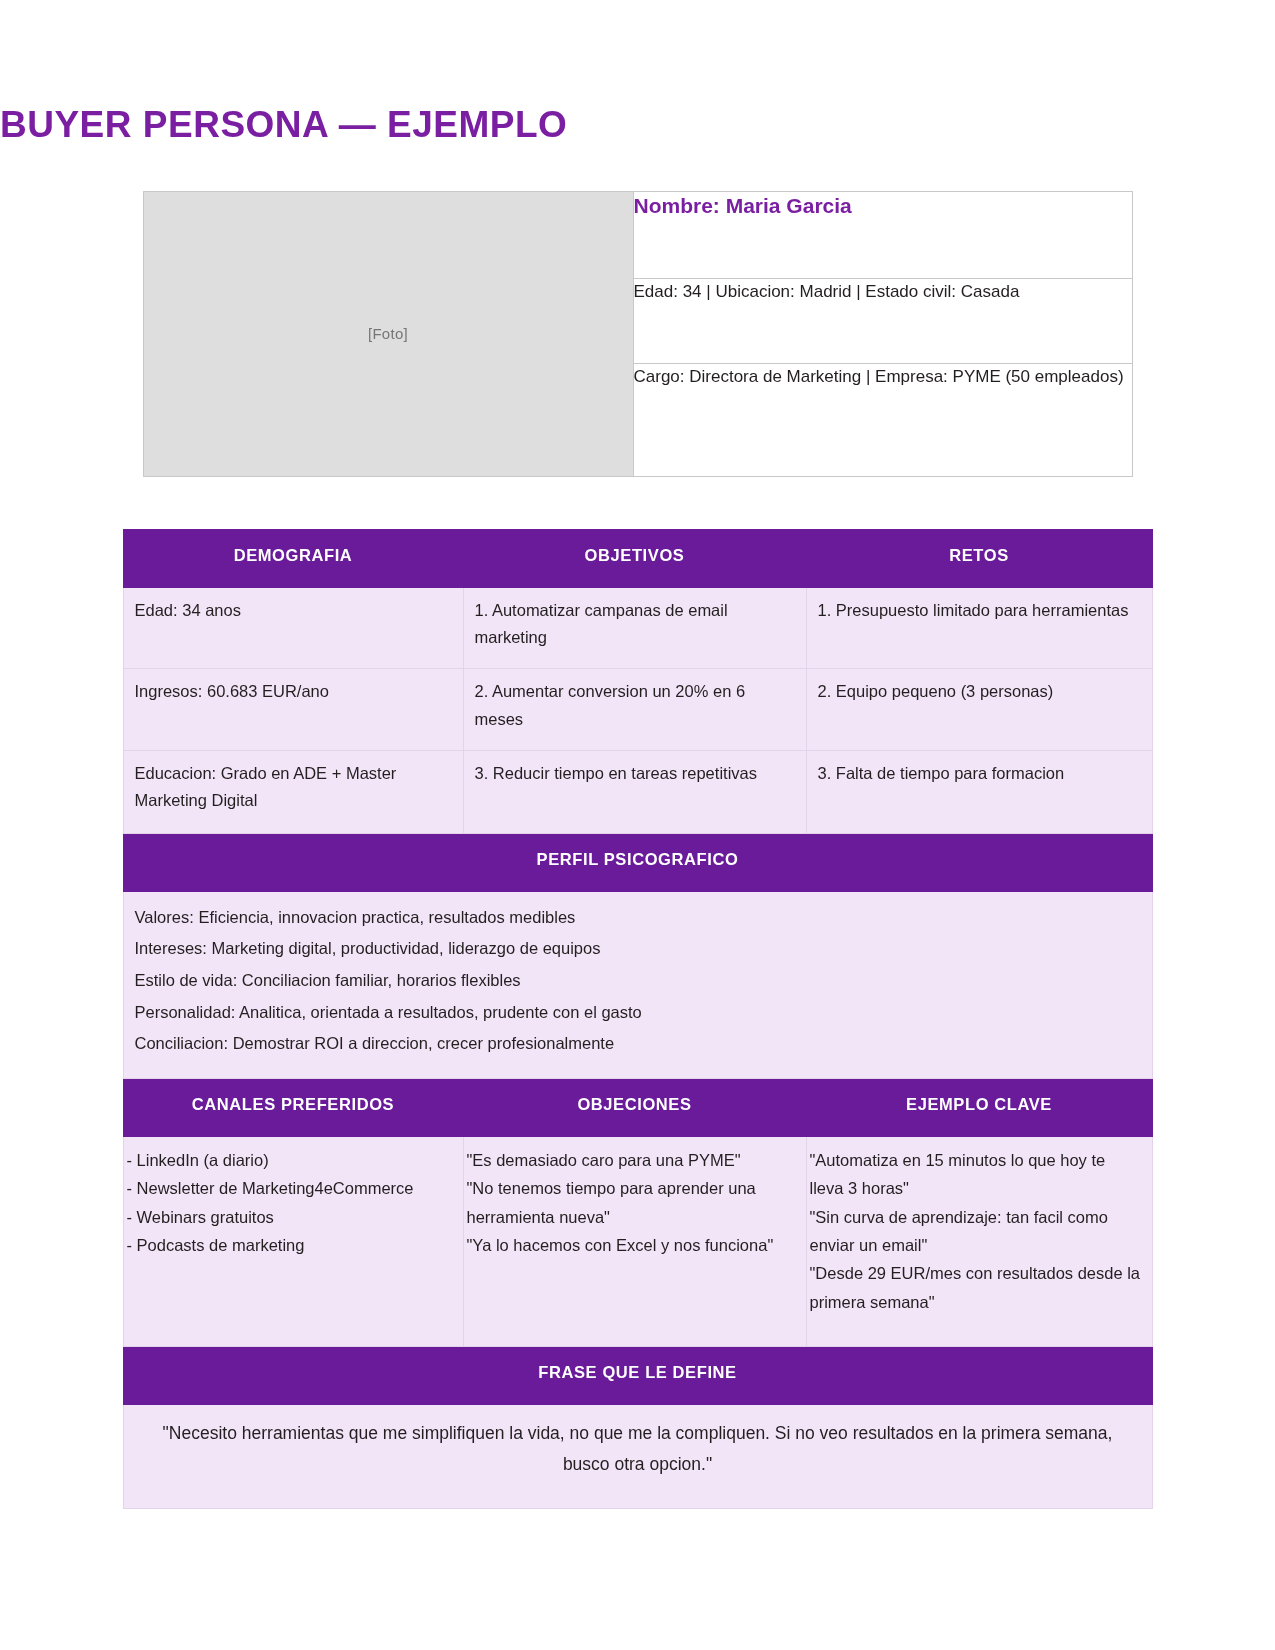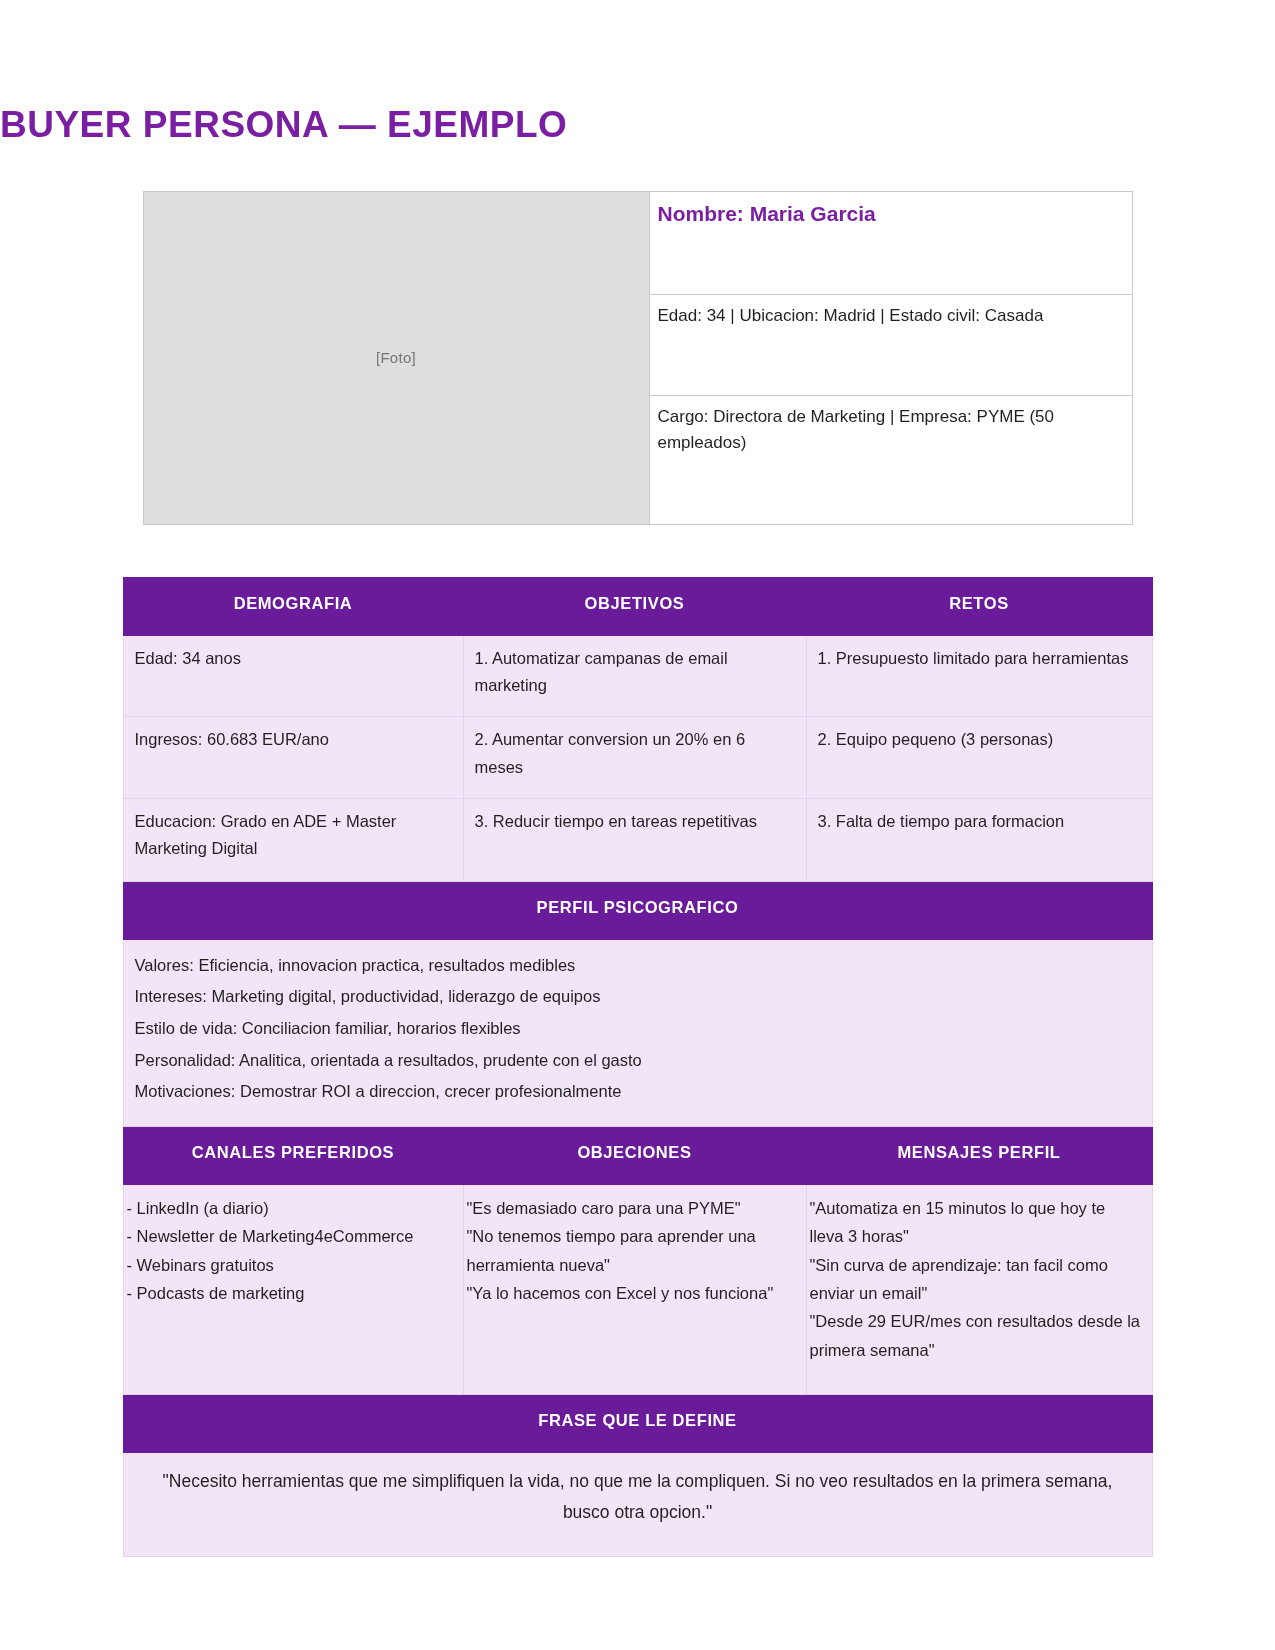--- a/index.html
+++ b/index.html
@@ -46,21 +46,21 @@
   
   .identity-wrap {
     margin-top: 45px;
   }
   .identity {
     border: 1px solid #c9c9c9;
   }
   .identity td {
     border: 1px solid #c9c9c9;
     vertical-align: top;
-    padding: 8px;
+    padding: 0;
   }
   .photo-cell {
     width: 489px;
     background: #dedede;
     height: 284px;
     text-align: center;
     vertical-align: middle !important;
     position: relative;
   }
   .photo-label {
@@ -204,28 +204,28 @@
       <tr>
         <td class="hdr" colspan="3">PERFIL PSICOGRAFICO</td>
       </tr>
 
       <tr>
         <td class="psy-cell" colspan="3">
           <div class="line">Valores: Eficiencia, innovacion practica, resultados medibles</div>
           <div class="line">Intereses: Marketing digital, productividad, liderazgo de equipos</div>
           <div class="line">Estilo de vida: Conciliacion familiar, horarios flexibles</div>
           <div class="line">Personalidad: Analitica, orientada a resultados, prudente con el gasto</div>
-          <div class="line">Motivaciones: Demostrar ROI a direccion, crecer profesionalmente</div>
+          <div class="line">Conciliacion: Demostrar ROI a direccion, crecer profesionalmente</div>
         </td>
       </tr>
 
       <tr>
         <td class="hdr col1">CANALES PREFERIDOS</td>
         <td class="hdr col2">OBJECIONES</td>
-        <td class="hdr col3">MENSAJES PERFIL</td>
+        <td class="hdr col3">EJEMPLO CLAVE</td>
       </tr>
 
       <tr>
         <td class="chan-cell">
           <div>- LinkedIn (a diario)</div>
           <div>- Newsletter de Marketing4eCommerce</div>
           <div>- Webinars gratuitos</div>
           <div>- Podcasts de marketing</div>
         </td>
         <td class="chan-cell">

